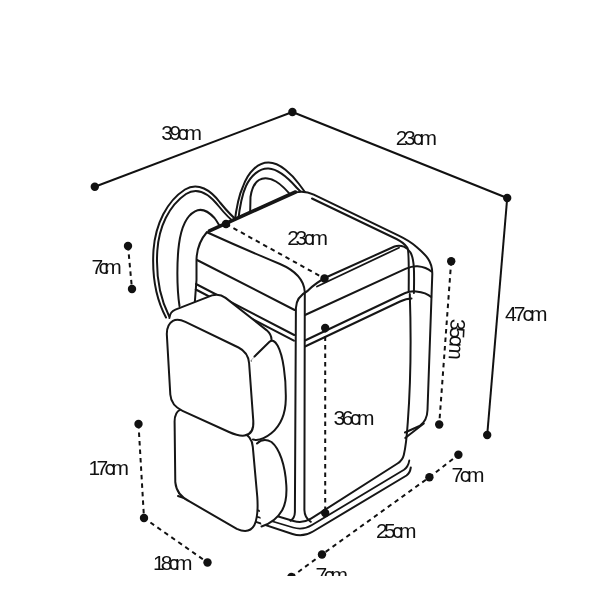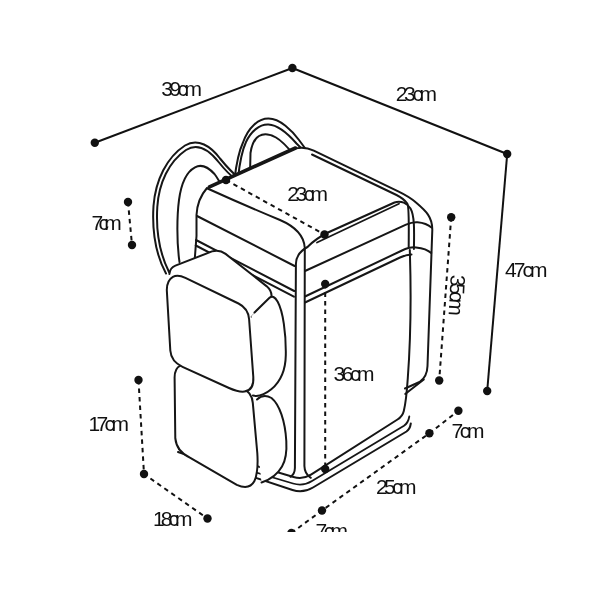--- a/index.html
+++ b/index.html
@@ -1,16 +1,16 @@
 <!DOCTYPE html>
 <html><head>
 <meta charset="utf-8">
 <style>
 html,body{margin:0;padding:0;background:#fff;}
-#c{width:600px;height:532px;position:relative;}
+#c{width:600px;height:532px;position:relative;margin-top:44px;}
 text{font-family:"Liberation Sans",sans-serif;font-size:21px;fill:#111;}
 </style>
 </head>
 <body>
 <div id="c">
 <svg width="600" height="600" viewBox="0 0 600 600" xmlns="http://www.w3.org/2000/svg">
 <rect width="600" height="600" fill="#ffffff"></rect>
 
 <g fill="none" stroke="#161616" stroke-width="2" stroke-linecap="round" stroke-linejoin="round">
 

